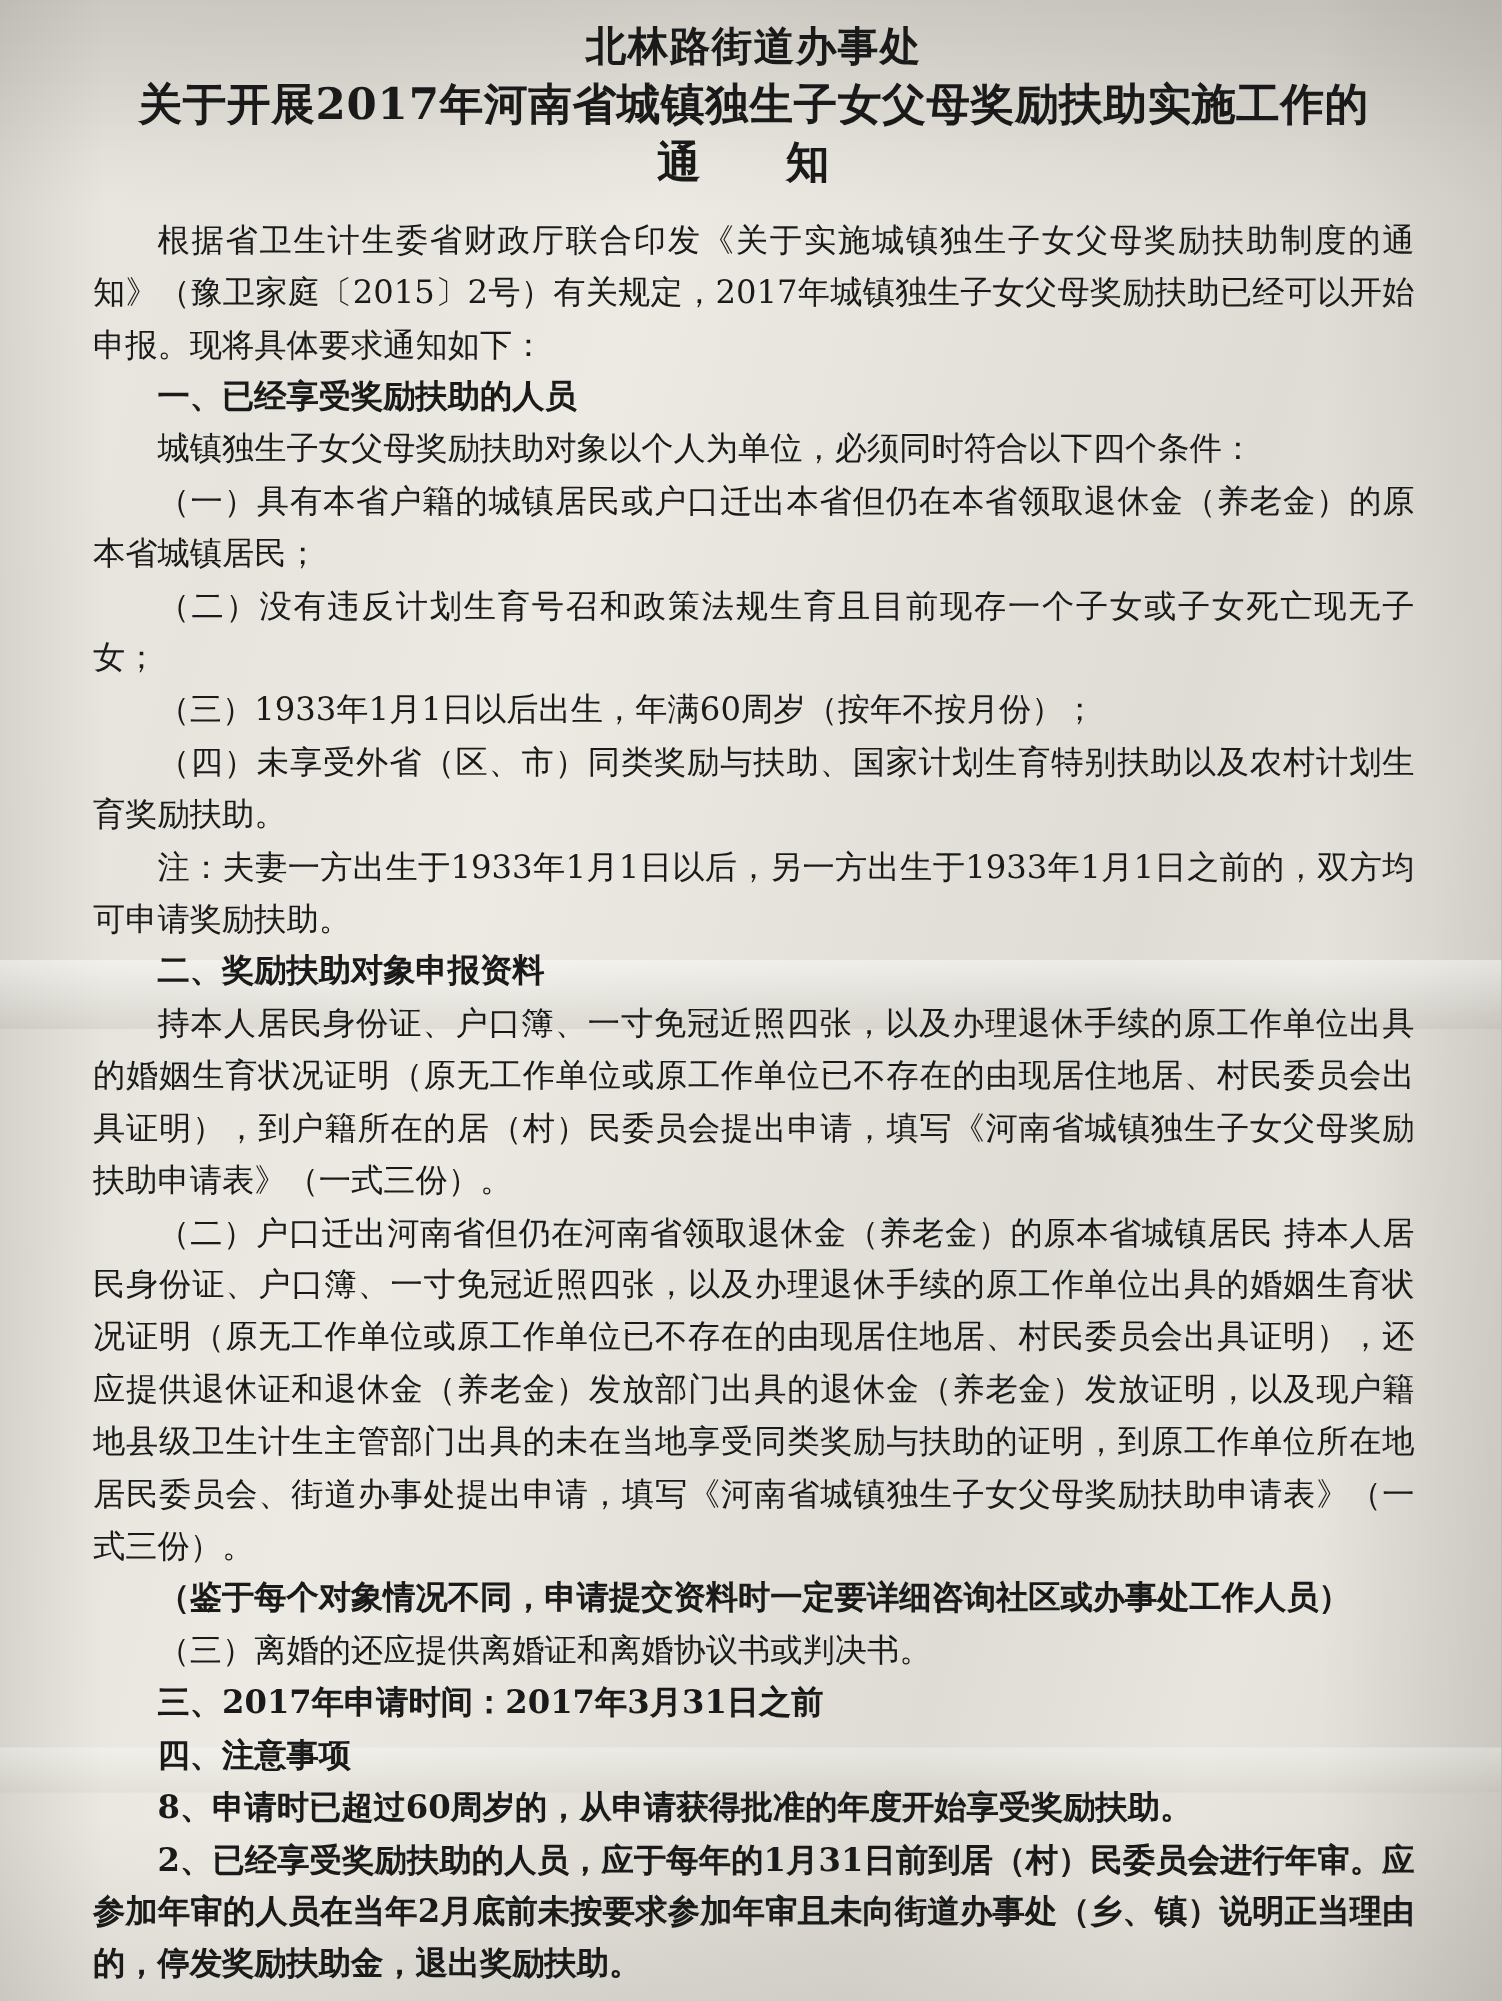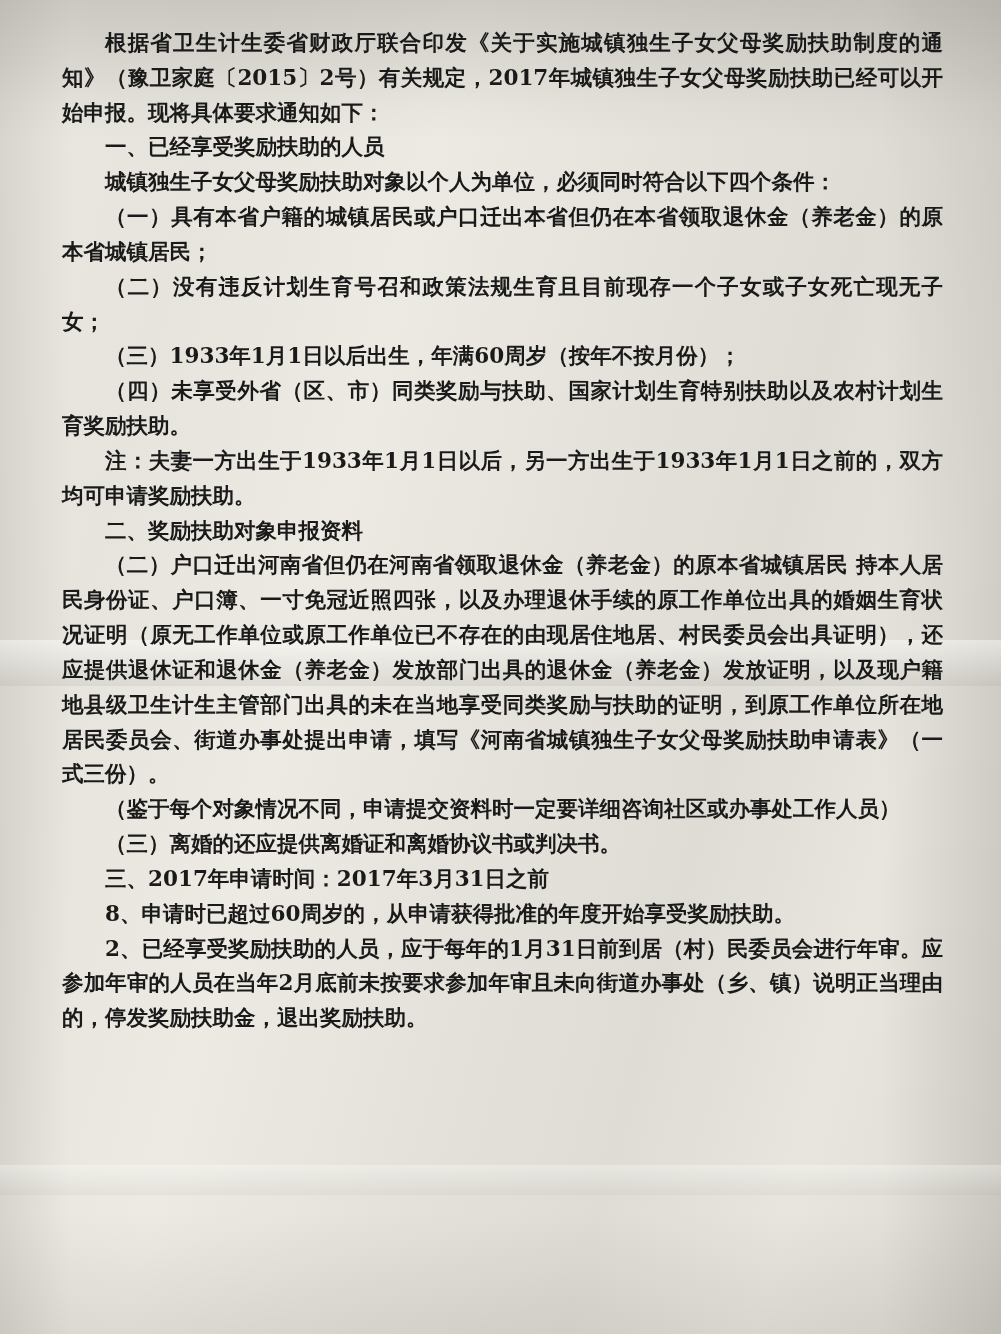--- a/index.html
+++ b/index.html
@@ -77,50 +77,56 @@
     line-height: 1.35;
     letter-spacing: 14px;
   }
 
   .body { margin-top: 16px; font-size: 21.5px; line-height: 1.62; }
   p.para {
     margin: 0;
     text-align: justify;
     text-justify: inter-ideograph;
     text-indent: 2em;
-    font-weight: bold;
   }
   p.para.heading { font-weight: bold; }
 </style>
 </head>
 <body>
 
 <div class="page">
   <div class="shade-top"></div>
   <div class="shade-left"></div>
   <div class="shade-right"></div>
   <div class="shade-bottom"></div>
   <div class="fold"></div>
   <div class="fold2"></div>
 
   <div class="content">
 
+    <div class="title-block">
+      <div class="title-org">北林路街道办事处</div>
+      <div class="title-main">关于开展2017年河南省城镇独生子女父母奖励扶助实施工作的</div>
+      <div class="title-main-2">通　知</div>
+    </div>
 
     <div class="body">
       <p class="para">根据省卫生计生委省财政厅联合印发《关于实施城镇独生子女父母奖励扶助制度的通知》（豫卫家庭〔2015〕2号）有关规定，2017年城镇独生子女父母奖励扶助已经可以开始申报。现将具体要求通知如下：</p>
       <p class="para heading">一、已经享受奖励扶助的人员</p>
       <p class="para">城镇独生子女父母奖励扶助对象以个人为单位，必须同时符合以下四个条件：</p>
       <p class="para">（一）具有本省户籍的城镇居民或户口迁出本省但仍在本省领取退休金（养老金）的原本省城镇居民；</p>
       <p class="para">（二）没有违反计划生育号召和政策法规生育且目前现存一个子女或子女死亡现无子女；</p>
       <p class="para">（三）1933年1月1日以后出生，年满60周岁（按年不按月份）；</p>
       <p class="para">（四）未享受外省（区、市）同类奖励与扶助、国家计划生育特别扶助以及农村计划生育奖励扶助。</p>
       <p class="para">注：夫妻一方出生于1933年1月1日以后，另一方出生于1933年1月1日之前的，双方均可申请奖励扶助。</p>
       <p class="para heading">二、奖励扶助对象申报资料</p>
+      <p class="para">持本人居民身份证、户口簿、一寸免冠近照四张，以及办理退休手续的原工作单位出具的婚姻生育状况证明（原无工作单位或原工作单位已不存在的由现居住地居、村民委员会出具证明），到户籍所在的居（村）民委员会提出申请，填写《河南省城镇独生子女父母奖励扶助申请表》（一式三份）。</p>
       <p class="para">（二）户口迁出河南省但仍在河南省领取退休金（养老金）的原本省城镇居民 持本人居民身份证、户口簿、一寸免冠近照四张，以及办理退休手续的原工作单位出具的婚姻生育状况证明（原无工作单位或原工作单位已不存在的由现居住地居、村民委员会出具证明），还应提供退休证和退休金（养老金）发放部门出具的退休金（养老金）发放证明，以及现户籍地县级卫生计生主管部门出具的未在当地享受同类奖励与扶助的证明，到原工作单位所在地居民委员会、街道办事处提出申请，填写《河南省城镇独生子女父母奖励扶助申请表》（一式三份）。</p>
       <p class="para heading">（鉴于每个对象情况不同，申请提交资料时一定要详细咨询社区或办事处工作人员）</p>
       <p class="para">（三）离婚的还应提供离婚证和离婚协议书或判决书。</p>
       <p class="para heading">三、2017年申请时间：2017年3月31日之前</p>
+      <p class="para heading">四、注意事项</p>
       <p class="para heading">8、申请时已超过60周岁的，从申请获得批准的年度开始享受奖励扶助。</p>
       <p class="para heading">2、已经享受奖励扶助的人员，应于每年的1月31日前到居（村）民委员会进行年审。应参加年审的人员在当年2月底前未按要求参加年审且未向街道办事处（乡、镇）说明正当理由的，停发奖励扶助金，退出奖励扶助。</p>
     </div>
 
   </div>
 </div>
 
 </body></html>

